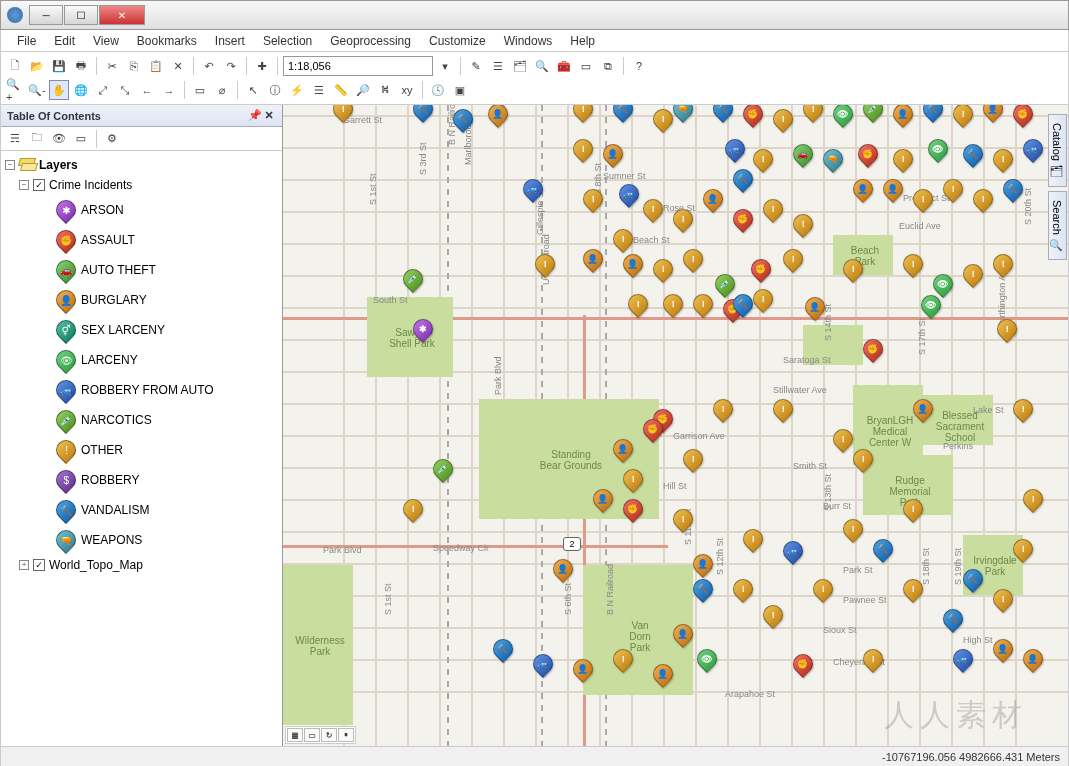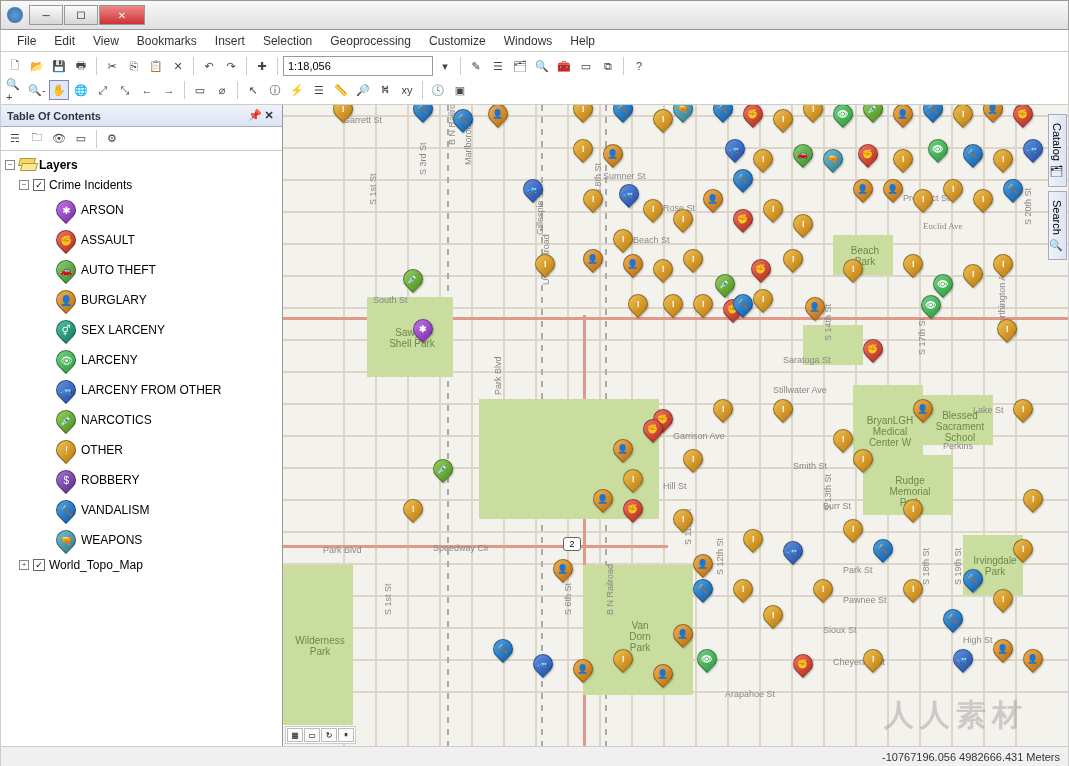--- a/index.html
+++ b/index.html
@@ -80,21 +80,21 @@
 .dock-tab { writing-mode:vertical-rl; background:linear-gradient(90deg,#eef2fa,#dce4f2); border:1px solid #aab; font-size:11px; padding:8px 2px; }
 
 
 .statusbar { height:20px; background:#f0f0f0; border:1px solid #ccc; border-top:none; display:flex; align-items:center; padding:0 8px; font-size:11px; color:#333; }
 .statusbar .spacer { flex:1; }
 
 
 .viewbtns { position:absolute; left:2px; bottom:2px; display:flex; gap:1px; background:#fff; border:1px solid #ccc; padding:1px; }
 .viewbtns .vb { width:16px; height:14px; border:1px solid #bbb; background:#fafafa; font-size:8px; display:flex; align-items:center; justify-content:center; }
 
-.watermark { position:absolute; right:40px; bottom:10px; font-size:30px; color:rgba(130,130,130,.35); font-weight:bold; letter-spacing:6px; }
+.watermark { position:absolute; right:40px; bottom:10px; font-size:30px; color:rgba(130,130,130,.35); font-weight:normal; letter-spacing:6px; }
 </style>
 </head>
 <body>
 
 <div class="titlebar">
   <div class="app-icon"></div>
   <div class="winbtns">
     <div class="winbtn">─</div>
     <div class="winbtn">☐</div>
     <div class="winbtn close">✕</div>
@@ -247,21 +247,21 @@
               </div>
             </div>
             <span>LARCENY</span>
           </div>
           <div class="tree-row legend">
             <div class="legend-pin">
               <div class="pin-shape c-larcenyauto">
                 <span>🚙</span>
               </div>
             </div>
-            <span>LARCENY FROM OTHER</span>
+            <span>ROBBERY FROM AUTO</span>
           </div>
           <div class="tree-row legend">
             <div class="legend-pin">
               <div class="pin-shape c-narcotics">
                 <span>💉</span>
               </div>
             </div>
             <span>NARCOTICS</span>
           </div>
           <div class="tree-row legend">
@@ -350,20 +350,21 @@
         <div class="road-v" style="left: 732px;"></div>
         <div class="rail" style="left: 164px;"></div>
         <div class="rail" style="left: 258px;"></div>
         <div class="rail" style="left: 322px;"></div>
         <div class="road-h road-red" style="top: 212px; left: 0px; right: 0px;"></div>
         <div class="road-h road-red" style="top: 440px; left: 0px; right: 400px;"></div>
         <div class="road-v" style="background: rgb(224, 154, 138); width: 3px; left: 300px; top: 210px; bottom: 0px;"></div>
         <div class="park" style="left: 84px; top: 192px; width: 86px; height: 80px;"></div>
         <div class="park-label" style="left: 86px; top: 222px; width: 86px;">Sawyer<br>Shell Park</div>
         <div class="park" style="left: 196px; top: 294px; width: 180px; height: 120px;"></div>
+        <div class="park-label" style="left: 198px; top: 344px; width: 180px;">Standing<br>Bear Grounds</div>
         <div class="park" style="left: 0px; top: 460px; width: 70px; height: 160px;"></div>
         <div class="park-label" style="left: 2px; top: 530px; width: 70px;">Wilderness<br>Park</div>
         <div class="park" style="left: 300px; top: 460px; width: 110px; height: 130px;"></div>
         <div class="park-label" style="left: 302px; top: 515px; width: 110px;">Van<br>Dorn<br>Park</div>
         <div class="park" style="left: 570px; top: 280px; width: 70px; height: 80px;"></div>
         <div class="park-label" style="left: 572px; top: 310px; width: 70px;">BryanLGH<br>Medical<br>Center W</div>
         <div class="park" style="left: 550px; top: 130px; width: 60px; height: 40px;"></div>
         <div class="park-label" style="left: 552px; top: 140px; width: 60px;">Beach<br>Park</div>
         <div class="park" style="left: 520px; top: 220px; width: 60px; height: 40px;"></div>
         <div class="park" style="left: 580px; top: 350px; width: 90px; height: 60px;"></div>
@@ -384,21 +385,21 @@
         <div class="street-label" style="left: 390px; top: 326px;">Garrison Ave</div>
         <div class="street-label" style="left: 380px; top: 376px;">Hill St</div>
         <div class="street-label" style="left: 510px; top: 356px;">Smith St</div>
         <div class="street-label" style="left: 540px; top: 396px;">Burr St</div>
         <div class="street-label" style="left: 560px; top: 460px;">Park St</div>
         <div class="street-label" style="left: 560px; top: 490px;">Pawnee St</div>
         <div class="street-label" style="left: 540px; top: 520px;">Sioux St</div>
         <div class="street-label" style="left: 550px; top: 552px;">Cheyenne St</div>
         <div class="street-label" style="left: 442px; top: 584px;">Arapahoe St</div>
         <div class="street-label" style="left: 620px; top: 88px;">Prospect St</div>
-        <div class="street-label" style="left: 640px; top: 116px; font-family: Liberation Serif, serif;">Euclid Ave</div>
+        <div class="street-label" style="left: 616px; top: 116px;">Euclid Ave</div>
         <div class="street-label" style="left: 690px; top: 300px;">Lake St</div>
         <div class="street-label" style="left: 660px; top: 336px;">Perkins</div>
         <div class="street-label" style="left: 680px; top: 530px;">High St</div>
         <div class="street-label" style="left: 252px; top: 130px; transform: rotate(-90deg); transform-origin: left top;">Gillespie St</div>
         <div class="street-label" style="left: 85px; top: 100px; transform: rotate(-90deg); transform-origin: left top;">S 1st St</div>
         <div class="street-label" style="left: 135px; top: 70px; transform: rotate(-90deg); transform-origin: left top;">S 3rd St</div>
         <div class="street-label" style="left: 164px; top: 40px; transform: rotate(-90deg); transform-origin: left top;">B N Railroad</div>
         <div class="street-label" style="left: 258px; top: 180px; transform: rotate(-90deg); transform-origin: left top;">U P Railroad</div>
         <div class="street-label" style="left: 210px; top: 290px; transform: rotate(-90deg); transform-origin: left top;">Park Blvd</div>
         <div class="street-label" style="left: 310px; top: 90px; transform: rotate(-90deg); transform-origin: left top;">S 8th St</div>

